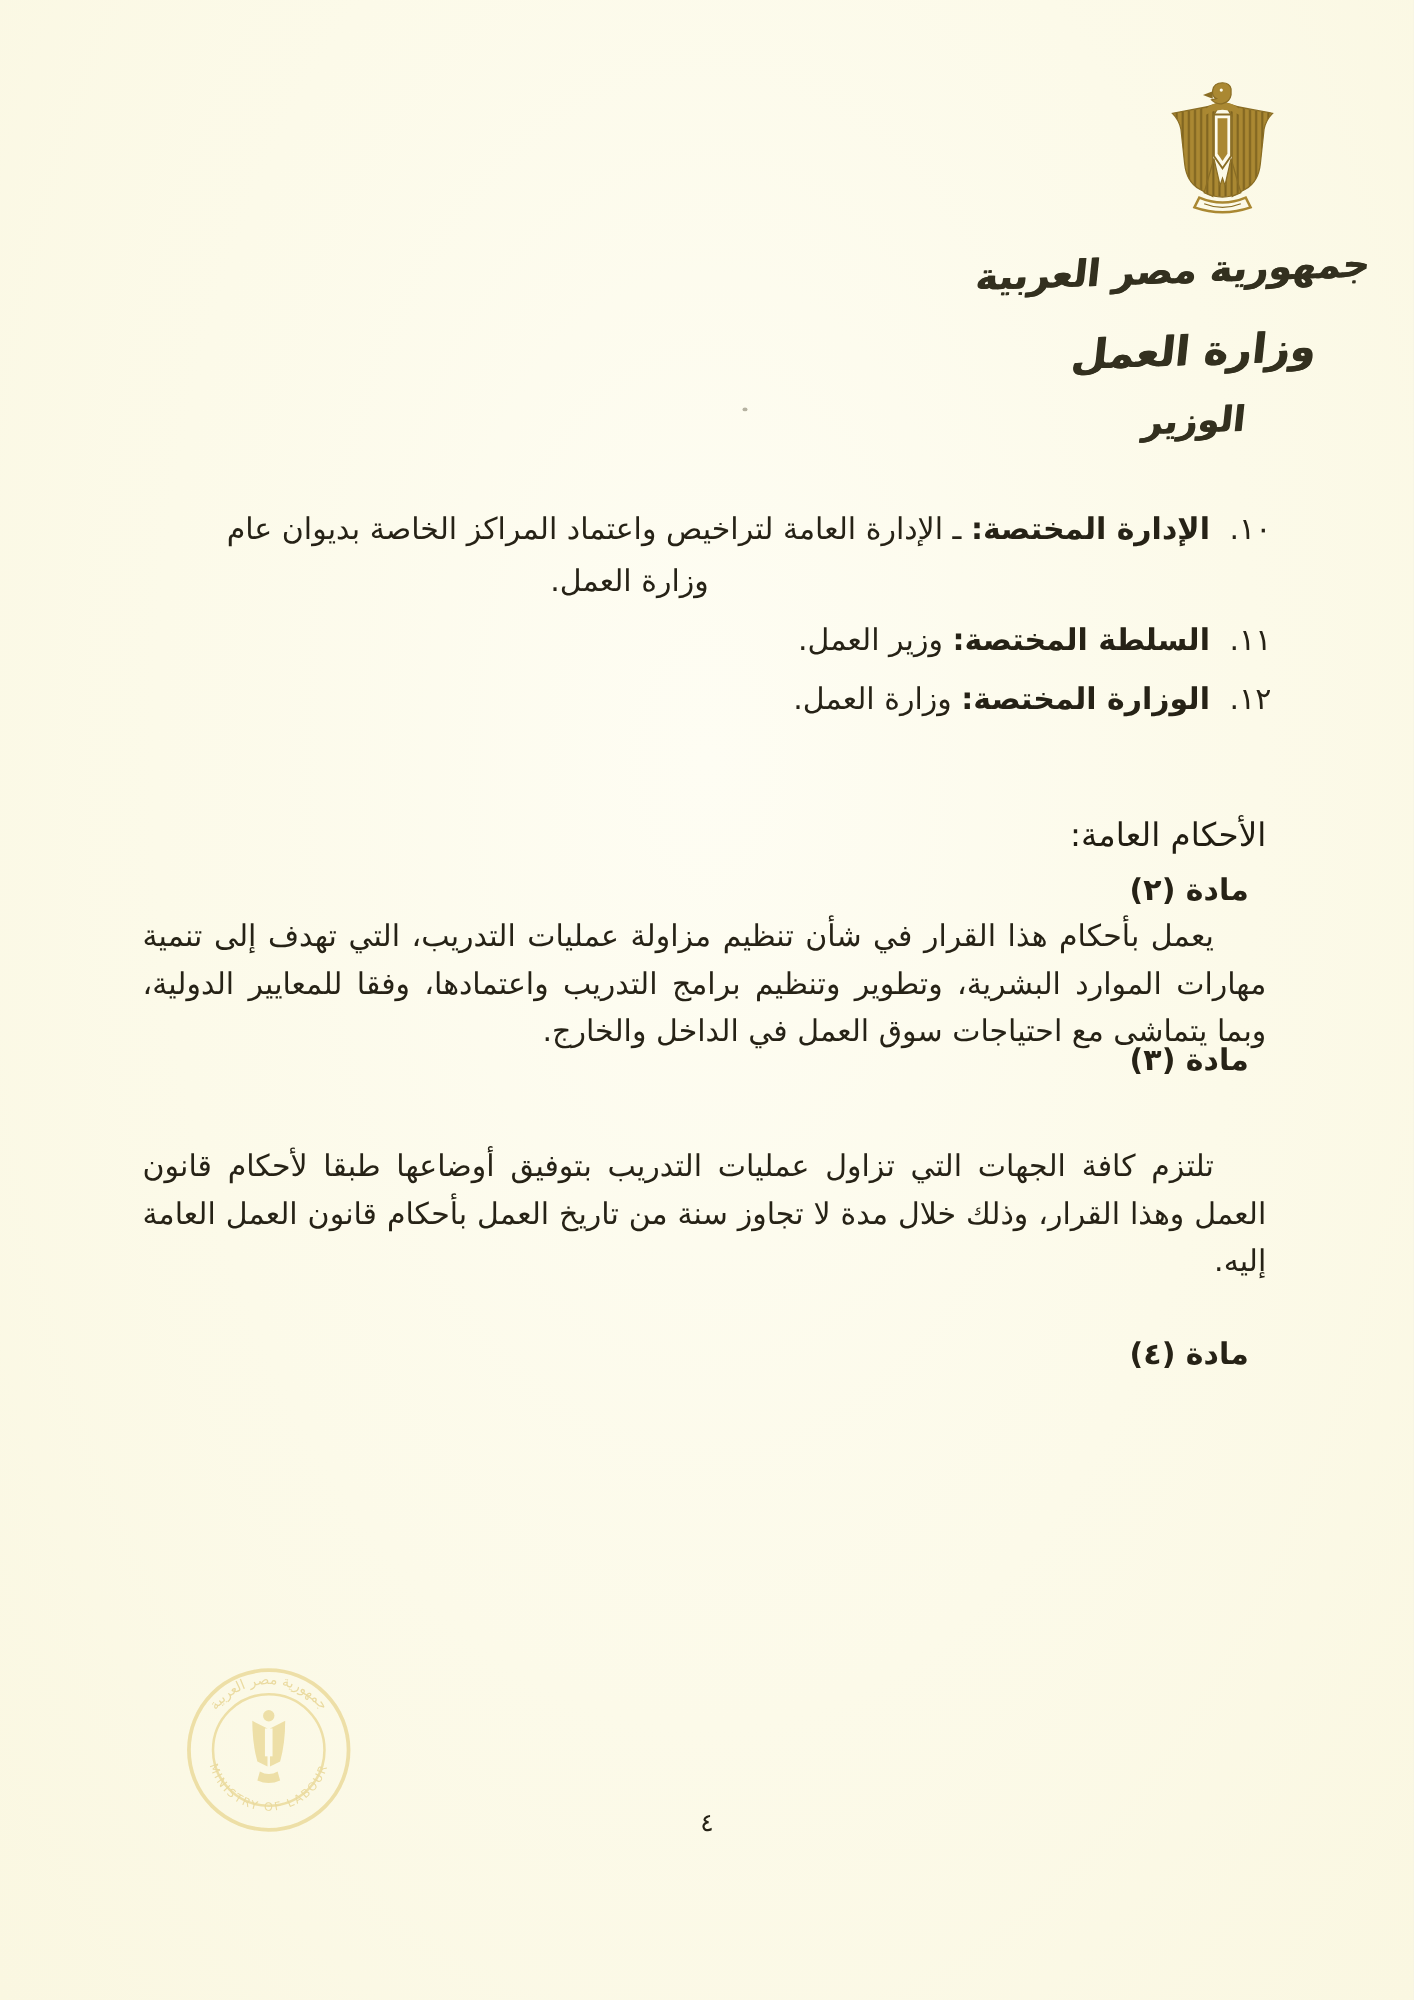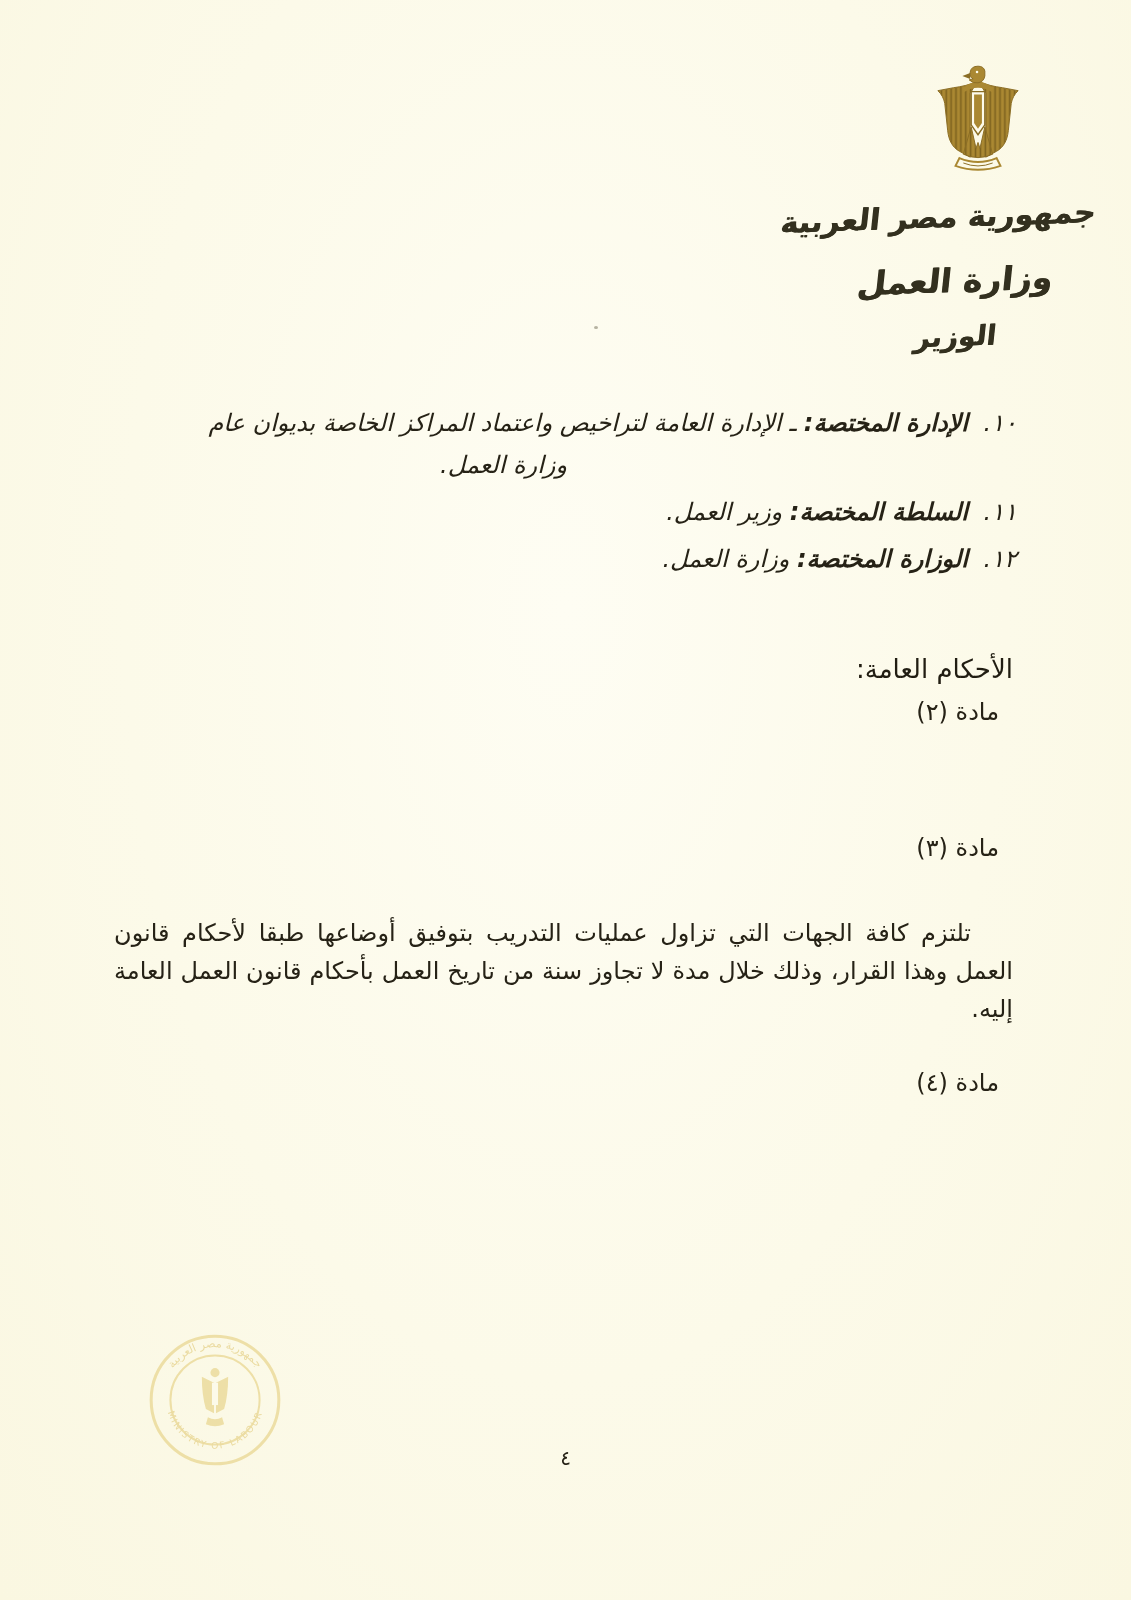--- a/index.html
+++ b/index.html
@@ -26,34 +26,34 @@
     transform:skewX(-8deg) rotate(-2deg);
     text-shadow:0.6px 0 #33301f;
     white-space:nowrap;
   }
   .cal-country{margin-top:12px;font-size:30px;line-height:54px;}
   .cal-ministry{margin-top:6px;font-size:33px;line-height:62px;}
   .cal-minister{margin-top:2px;font-size:28px;line-height:46px;}
   
   .defs{
     position:absolute;top:406px;right:114px;left:116px;
-    font-size:24px;line-height:34px;font-style:italic;
+    font-size:24px;line-height:34px;
   }
   .def{margin-bottom:13px;text-align:justify;}
   .def .num{letter-spacing:1px;margin-left:8px;}
   .def .lbl{font-weight:bold;}
   .def .cont{padding-left:0;padding-right:450px;margin-top:8px;text-align:right;}
   
   .sec-h{
     position:absolute;right:118px;margin:0;
     font-size:26px;font-weight:normal;line-height:34px;color:#211d12;
   }
   .art-t{
     position:absolute;right:132px;
-    font-size:24px;font-weight:normal;line-height:32px;
+    font-size:24px;font-weight:bold;line-height:32px;
   }
   .para{
     position:absolute;right:118px;left:114px;margin:0;
     font-size:24px;line-height:38px;
     text-align:justify;
     text-indent:42px;
   }
   .sig{
     font-style:italic;
     font-size:21px;
@@ -120,20 +120,21 @@
     <div class="def">
       <span class="num">١٢.</span>
       <span class="lbl">الوزارة المختصة:</span>
       <span class="txt">وزارة العمل.</span>
     </div>
   </div>
 
   <h2 class="sec-h" style="top:652px">الأحكام العامة:</h2>
 
   <div class="art-t" style="top:696px">مادة (٢)</div>
+  <p class="para" style="top:730px">يعمل بأحكام هذا القرار في شأن تنظيم مزاولة عمليات التدريب، التي تهدف إلى تنمية مهارات الموارد البشرية، وتطوير وتنظيم برامج التدريب واعتمادها، وفقا للمعايير الدولية، وبما يتماشى مع احتياجات سوق العمل في الداخل والخارج.</p>
 
   <div class="art-t" style="top:832px">مادة (٣)</div>
   <p class="para" style="top:914px">تلتزم كافة الجهات التي تزاول عمليات التدريب بتوفيق أوضاعها طبقا لأحكام قانون العمل وهذا القرار، وذلك خلال مدة لا تجاوز سنة من تاريخ العمل بأحكام قانون العمل العامة إليه.</p>
 
 
   <div class="art-t" style="top:1067px">مادة (٤)</div>
 
   <div class="seal">
     <svg viewBox="0 0 150 150" width="152" height="152" aria-hidden="true">
       <g stroke="#e9d68f" fill="none">

